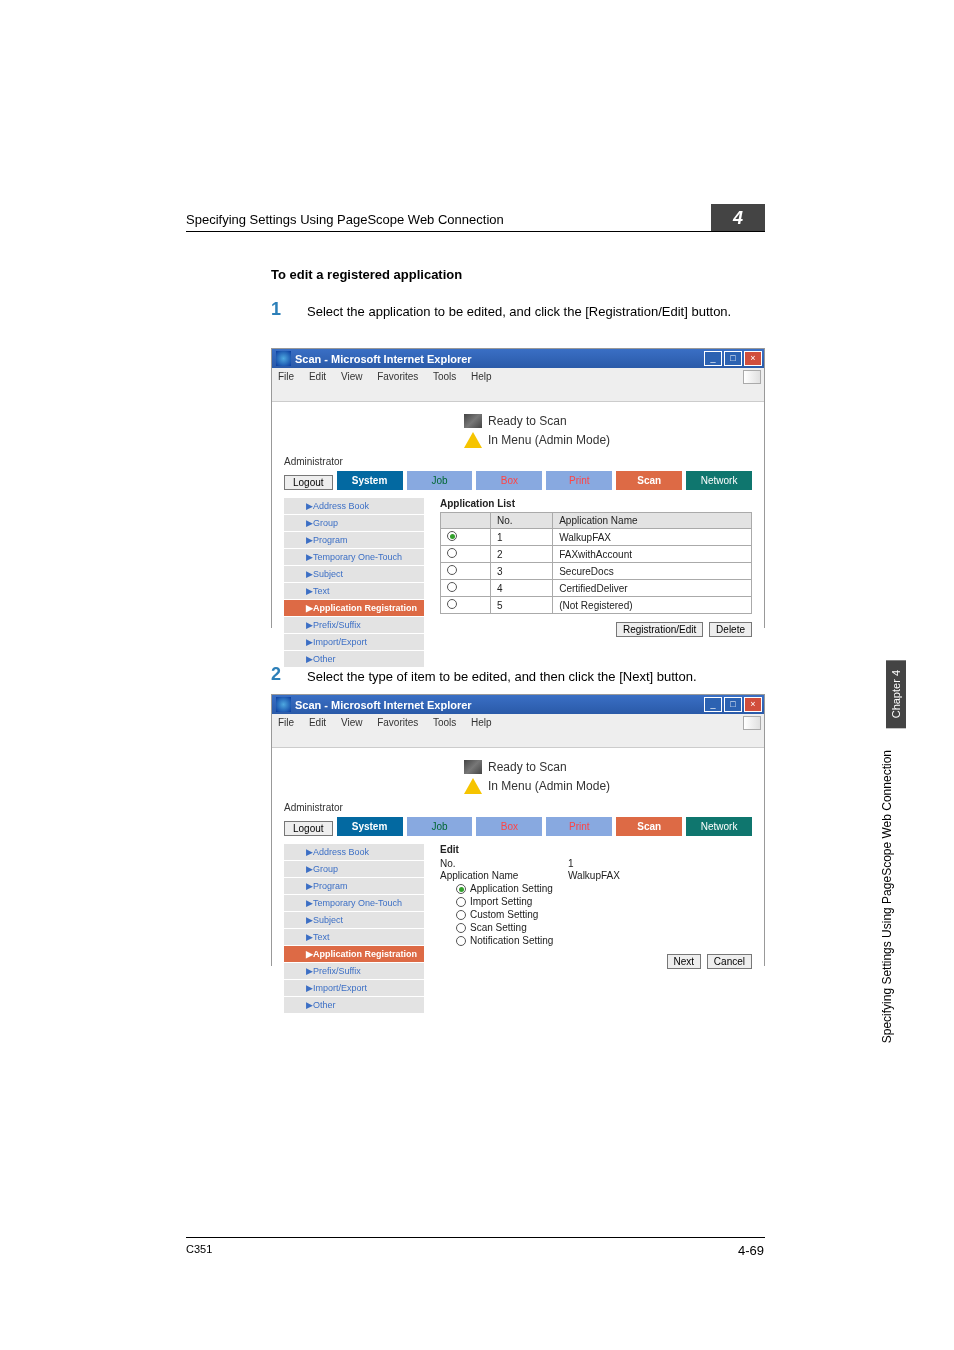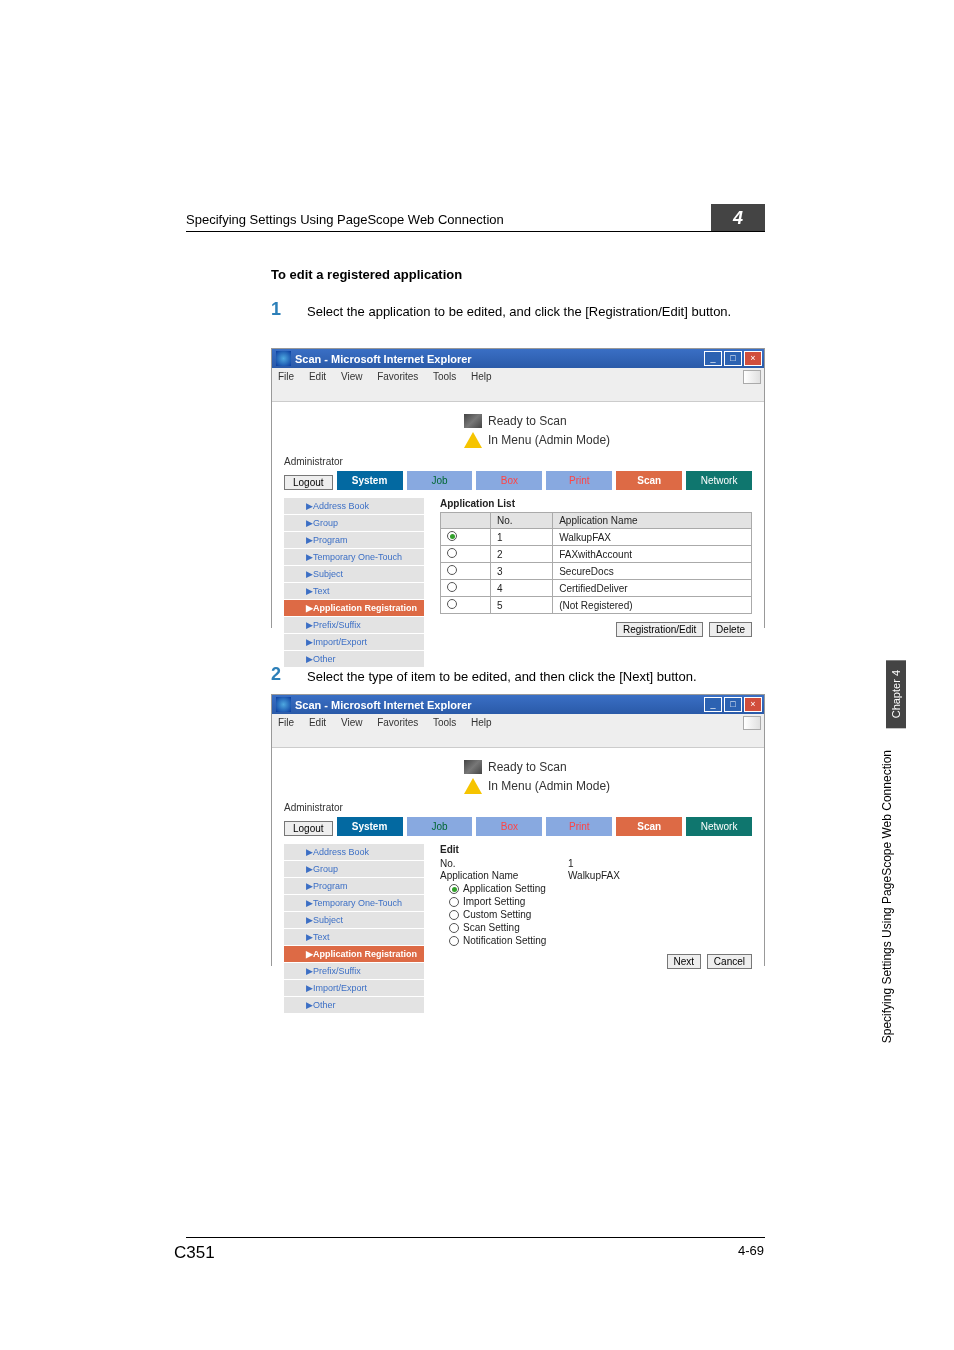--- a/index.html
+++ b/index.html
@@ -44,27 +44,27 @@
   .main h4{font-size:10px;font-weight:bold;margin-bottom:3px}
   table.list{border-collapse:collapse;width:100%}
   table.list td,table.list th{border:1px solid #aaa;font-size:10px;padding:2px 6px;text-align:left}
   table.list th{background:#e3e3e3;font-weight:normal}
   .radio-dot{width:10px;height:10px;border:1px solid #555;border-radius:50%;display:inline-block;position:relative}
   .radio-dot.sel::after{content:"";width:5px;height:5px;background:#33a02c;border-radius:50%;position:absolute;left:2px;top:2px}
   .btn-row{text-align:right;margin-top:8px}
   .ui-btn{font-size:10px;border:1px solid #777;background:#eee;padding:1px 6px;margin-left:3px}
   .edit-row{display:flex;font-size:10px;margin:1px 0}
   .edit-row .l{width:128px}
-  .opt{display:flex;align-items:center;gap:4px;font-size:10px;margin:2px 0 2px 9px}
+  .opt{display:flex;align-items:center;gap:4px;font-size:10px;margin:2px 0 2px 16px}
   .opt .r{width:10px;height:10px;border:1px solid #555;border-radius:50%;display:inline-block;position:relative}
   .opt .r.sel::after{content:"";width:5px;height:5px;background:#33a02c;border-radius:50%;position:absolute;left:2px;top:2px}
   .side-text{position:absolute;right:60px;writing-mode:vertical-rl;transform:rotate(180deg);font-size:12px;color:#000}
   .chap-side{position:absolute;right:48px;writing-mode:vertical-rl;transform:rotate(180deg);background:#444;color:#fff;font-size:11px;padding:10px 4px}
   .footer-line{position:absolute;left:186px;top:1237px;width:579px;height:1px;background:#000}
-  .foot-l{position:absolute;left:174px;top:1243px;font-size:17px}
+  .foot-l{position:absolute;left:186px;top:1243px;font-size:11px}
   .foot-r{position:absolute;right:190px;top:1243px;font-size:13px}
 </style>
 </head>
 <body>
 <div class="page">
   <div class="header-text">Specifying Settings Using PageScope Web Connection</div>
   <div class="chap-tab">4</div>
   <div class="header-line"></div>
 
   <div class="sec-title">To edit a registered application</div>

